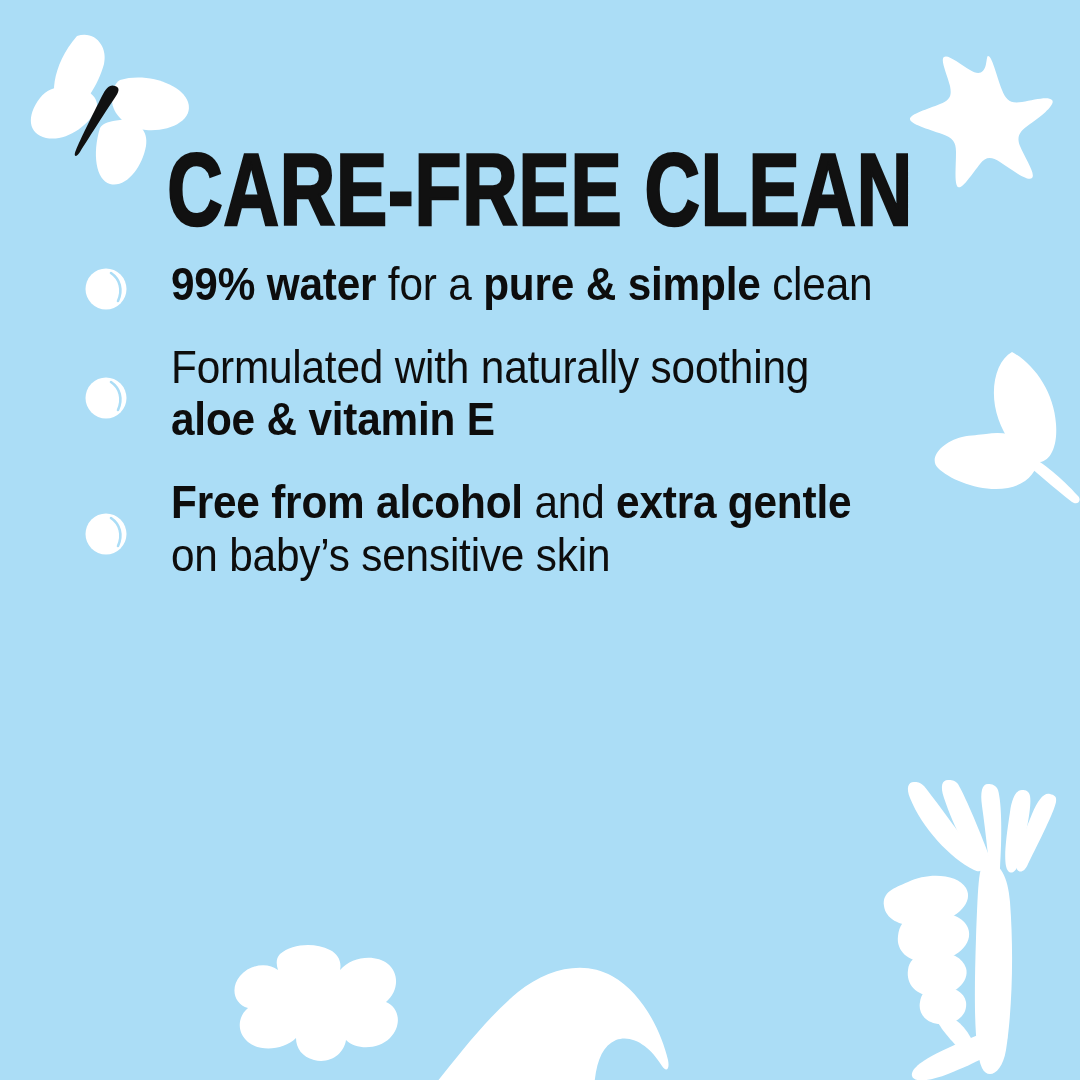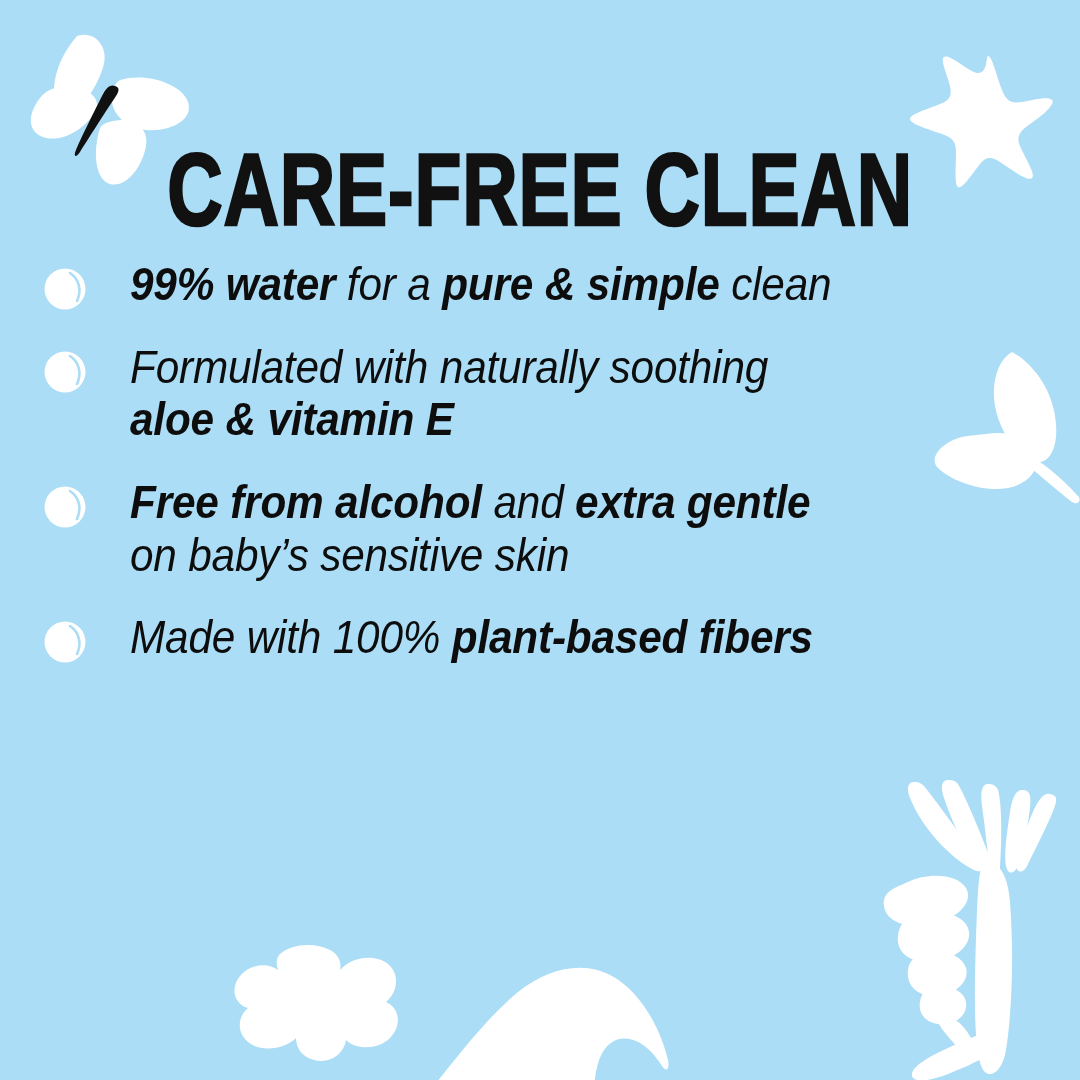--- a/index.html
+++ b/index.html
@@ -56,24 +56,23 @@
   
   #benefit-list {
     position: absolute;
     left: 0;
     top: 258px;
     width: 1080px;
   }
   .benefit-row {
     position: relative;
     display: flex;
-    align-items: flex-start;
-    padding-left: 44px;
+    align-items: center;
+    padding-left: 85px;
     margin-bottom: 30px;
-    font-style: italic;
   }
   .bullet-marker {
     flex: 0 0 auto;
     width: 42px;
     height: 42px;
     margin-top: 10px;
     margin-right: 44px;
   }
   .bullet-marker svg { display: block; }
 
@@ -176,24 +175,15 @@
       </div>
       <div class="benefit-row">
         <div class="bullet-marker">
   <svg viewBox="0 0 42 42" xmlns="http://www.w3.org/2000/svg">
     <circle cx="21" cy="21" r="20.5" fill="#FFFFFF"></circle>
     <path d="M26,5 C35,11 38,22 33,33" fill="none" stroke="#ABDDF6" stroke-width="2.6" stroke-linecap="round"></path>
   </svg>
         </div>
         <div class="benefit-text"><b>Free from alcohol</b><span> and </span><b>extra gentle</b><span> on baby’s sensitive skin</span></div>
       </div>
-      <div class="benefit-row">
-        <div class="bullet-marker">
-  <svg viewBox="0 0 42 42" xmlns="http://www.w3.org/2000/svg">
-    <circle cx="21" cy="21" r="20.5" fill="#FFFFFF"></circle>
-    <path d="M26,5 C35,11 38,22 33,33" fill="none" stroke="#ABDDF6" stroke-width="2.6" stroke-linecap="round"></path>
-  </svg>
-        </div>
-        <div class="benefit-text"><span>Made with 100% </span><b>plant-based fibers</b></div>
-      </div>
     </div>
 
 </div>
 
 </body></html>

